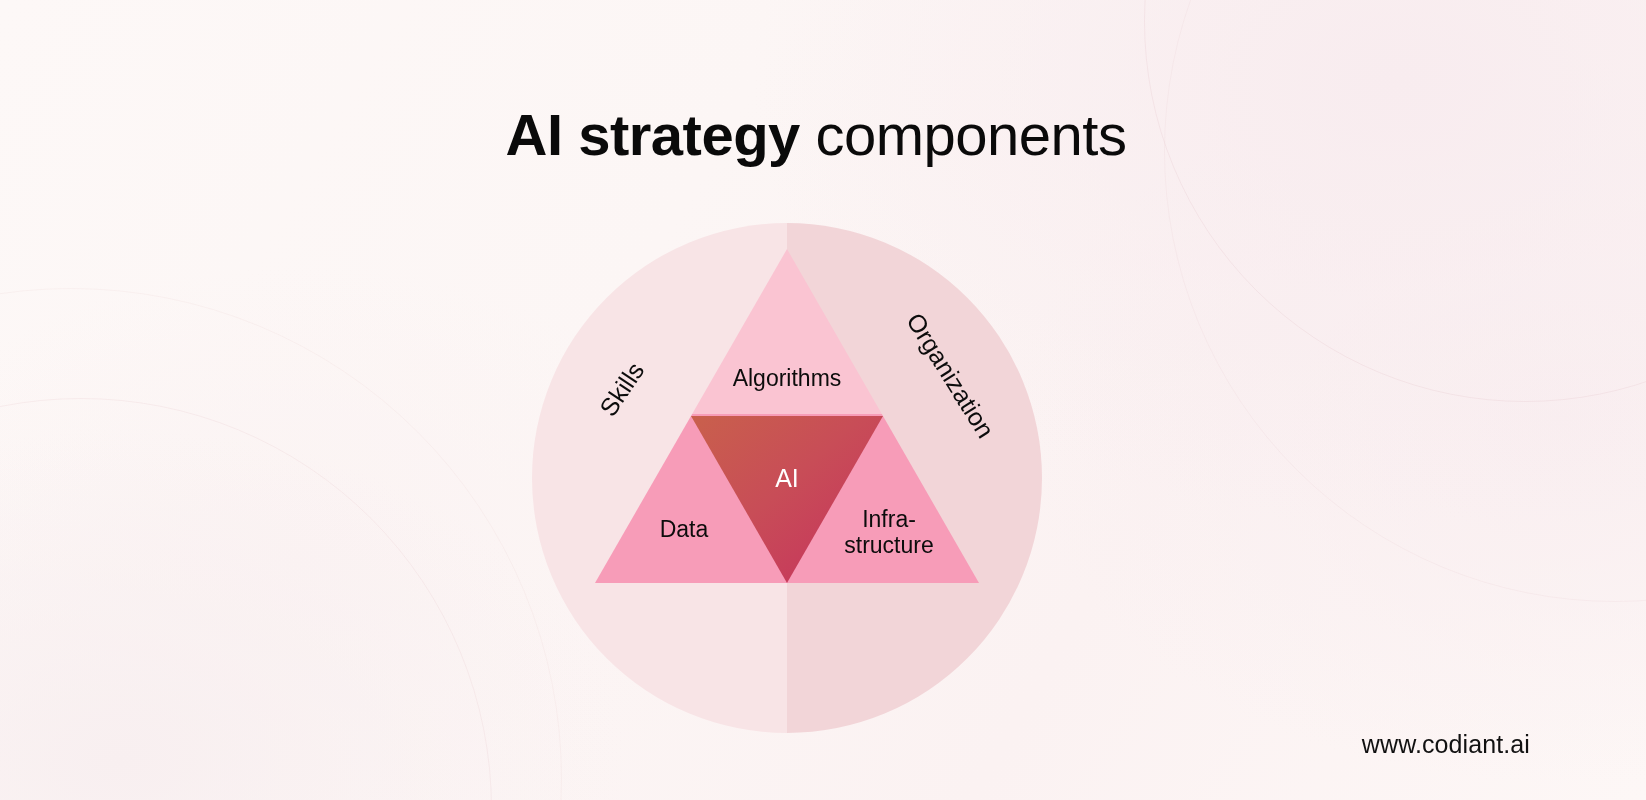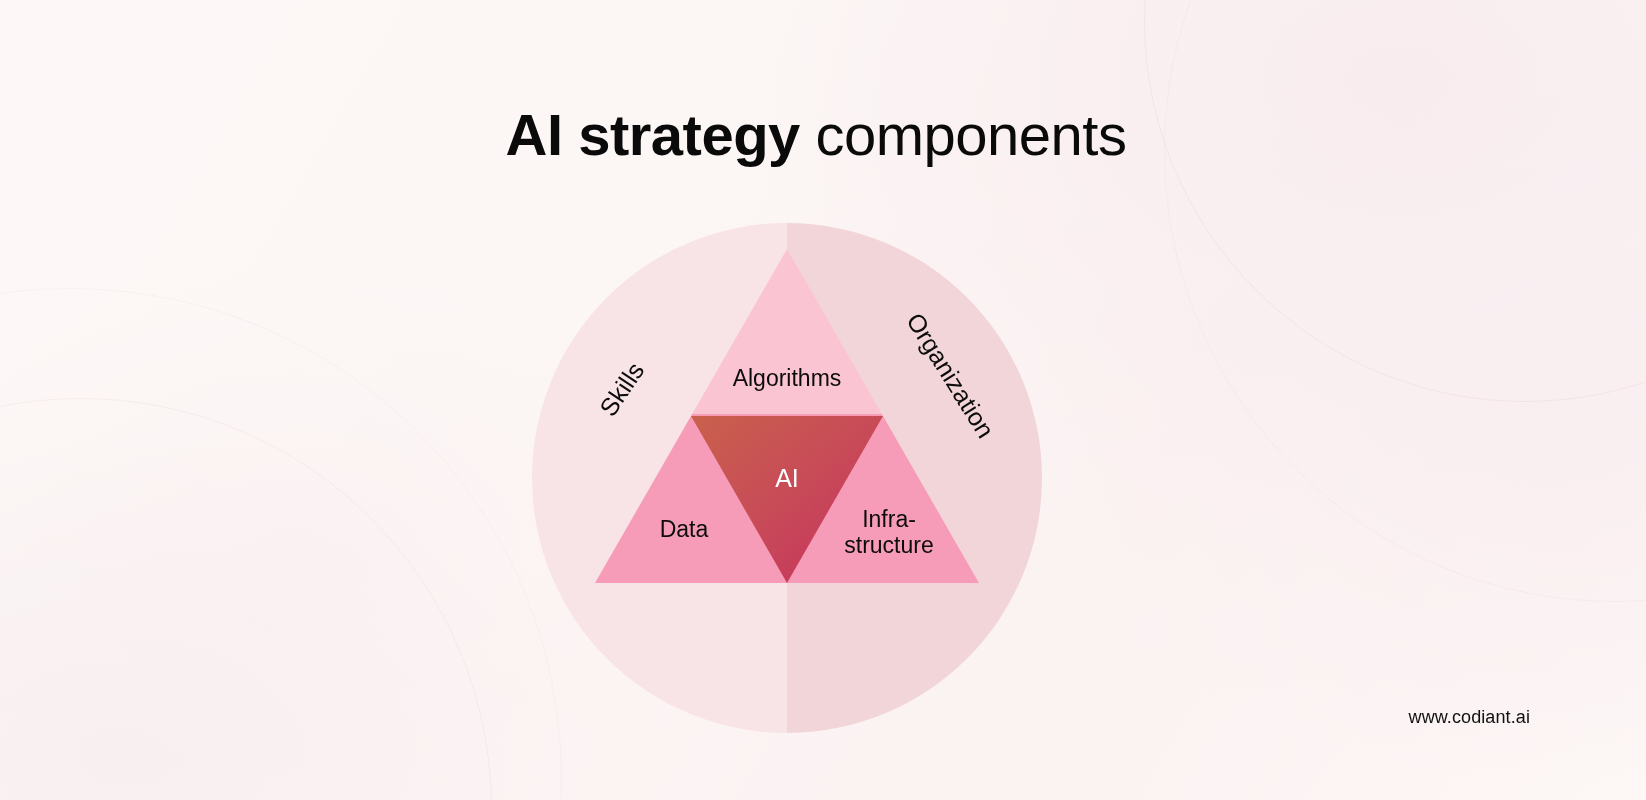--- a/index.html
+++ b/index.html
@@ -89,22 +89,22 @@
     font-family: "Liberation Sans", "DejaVu Sans", sans-serif;
     font-size: 25px;
     fill: #ffffff;
     font-weight: 400;
   }
 
   
   #watermark {
     position: absolute;
     right: 116px;
-    top: 707px;
-    font-size: 18px;
+    top: 730px;
+    font-size: 25px;
     color: #111111;
     font-weight: 400;
     letter-spacing: 0.1px;
   }
 </style>
 </head>
 <body>
 
 <div id="canvas">
 

